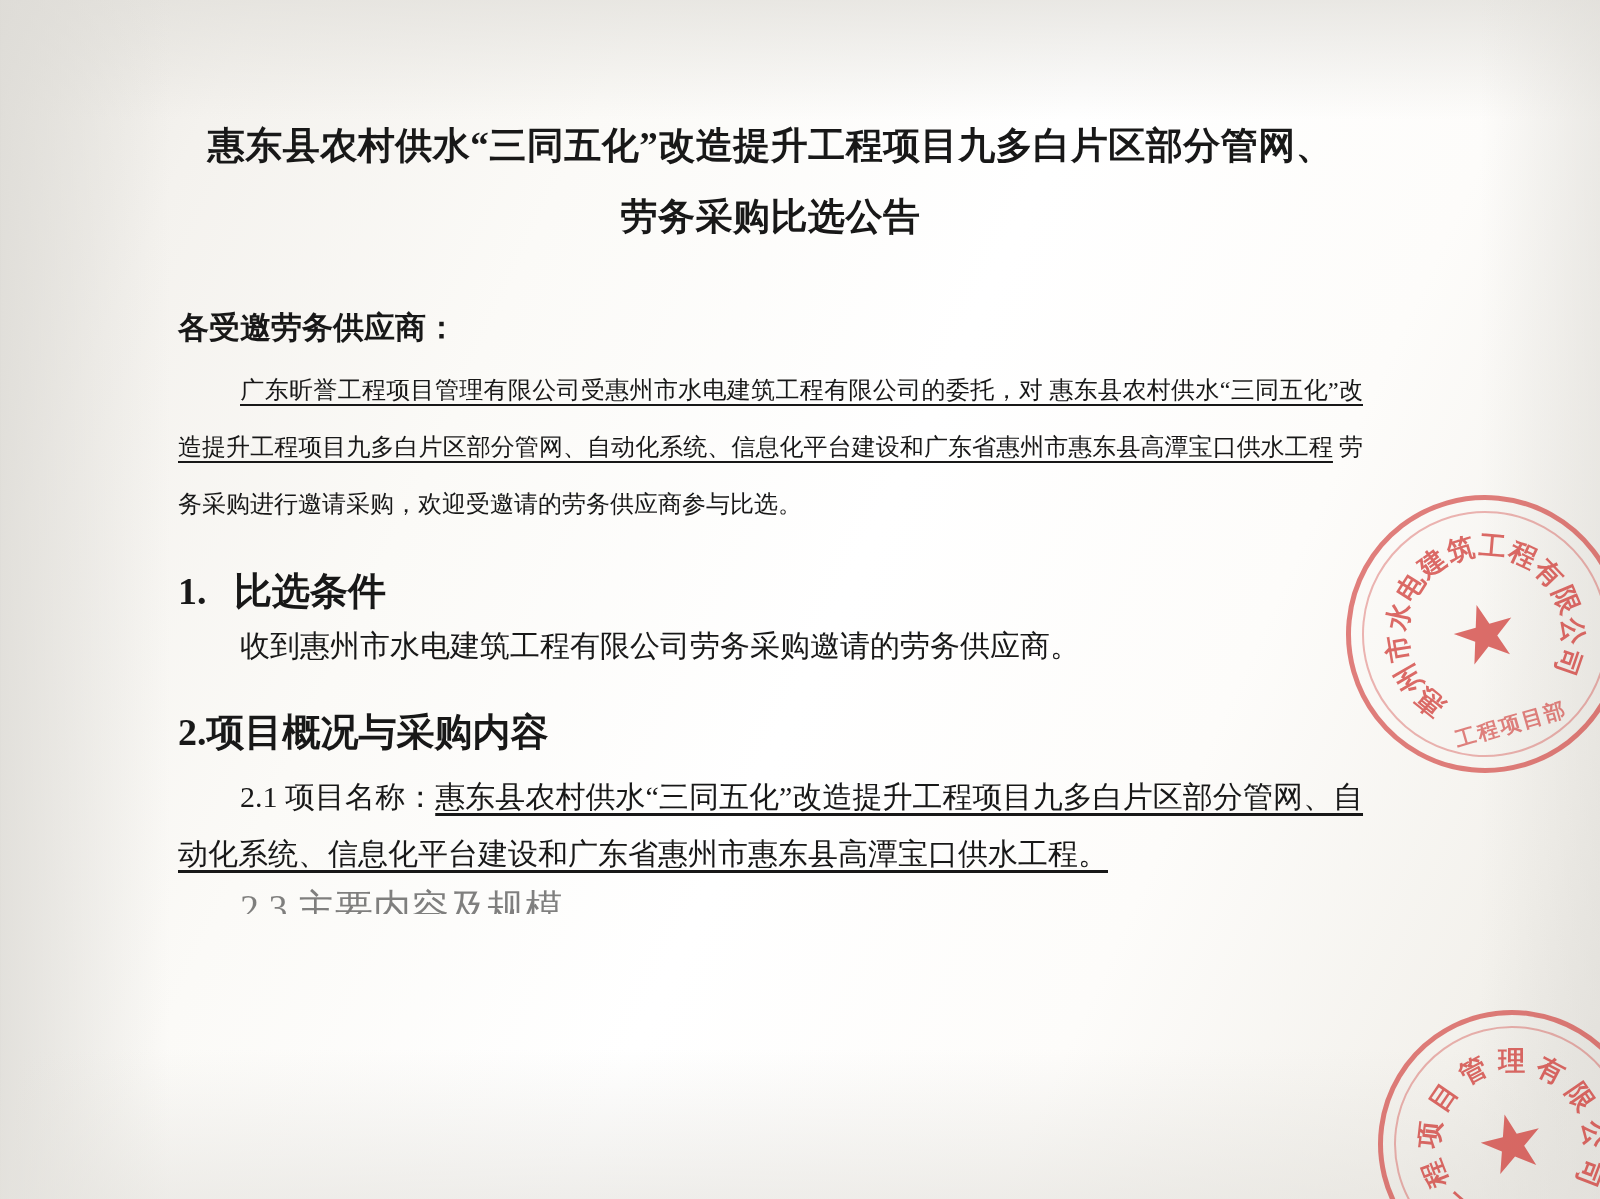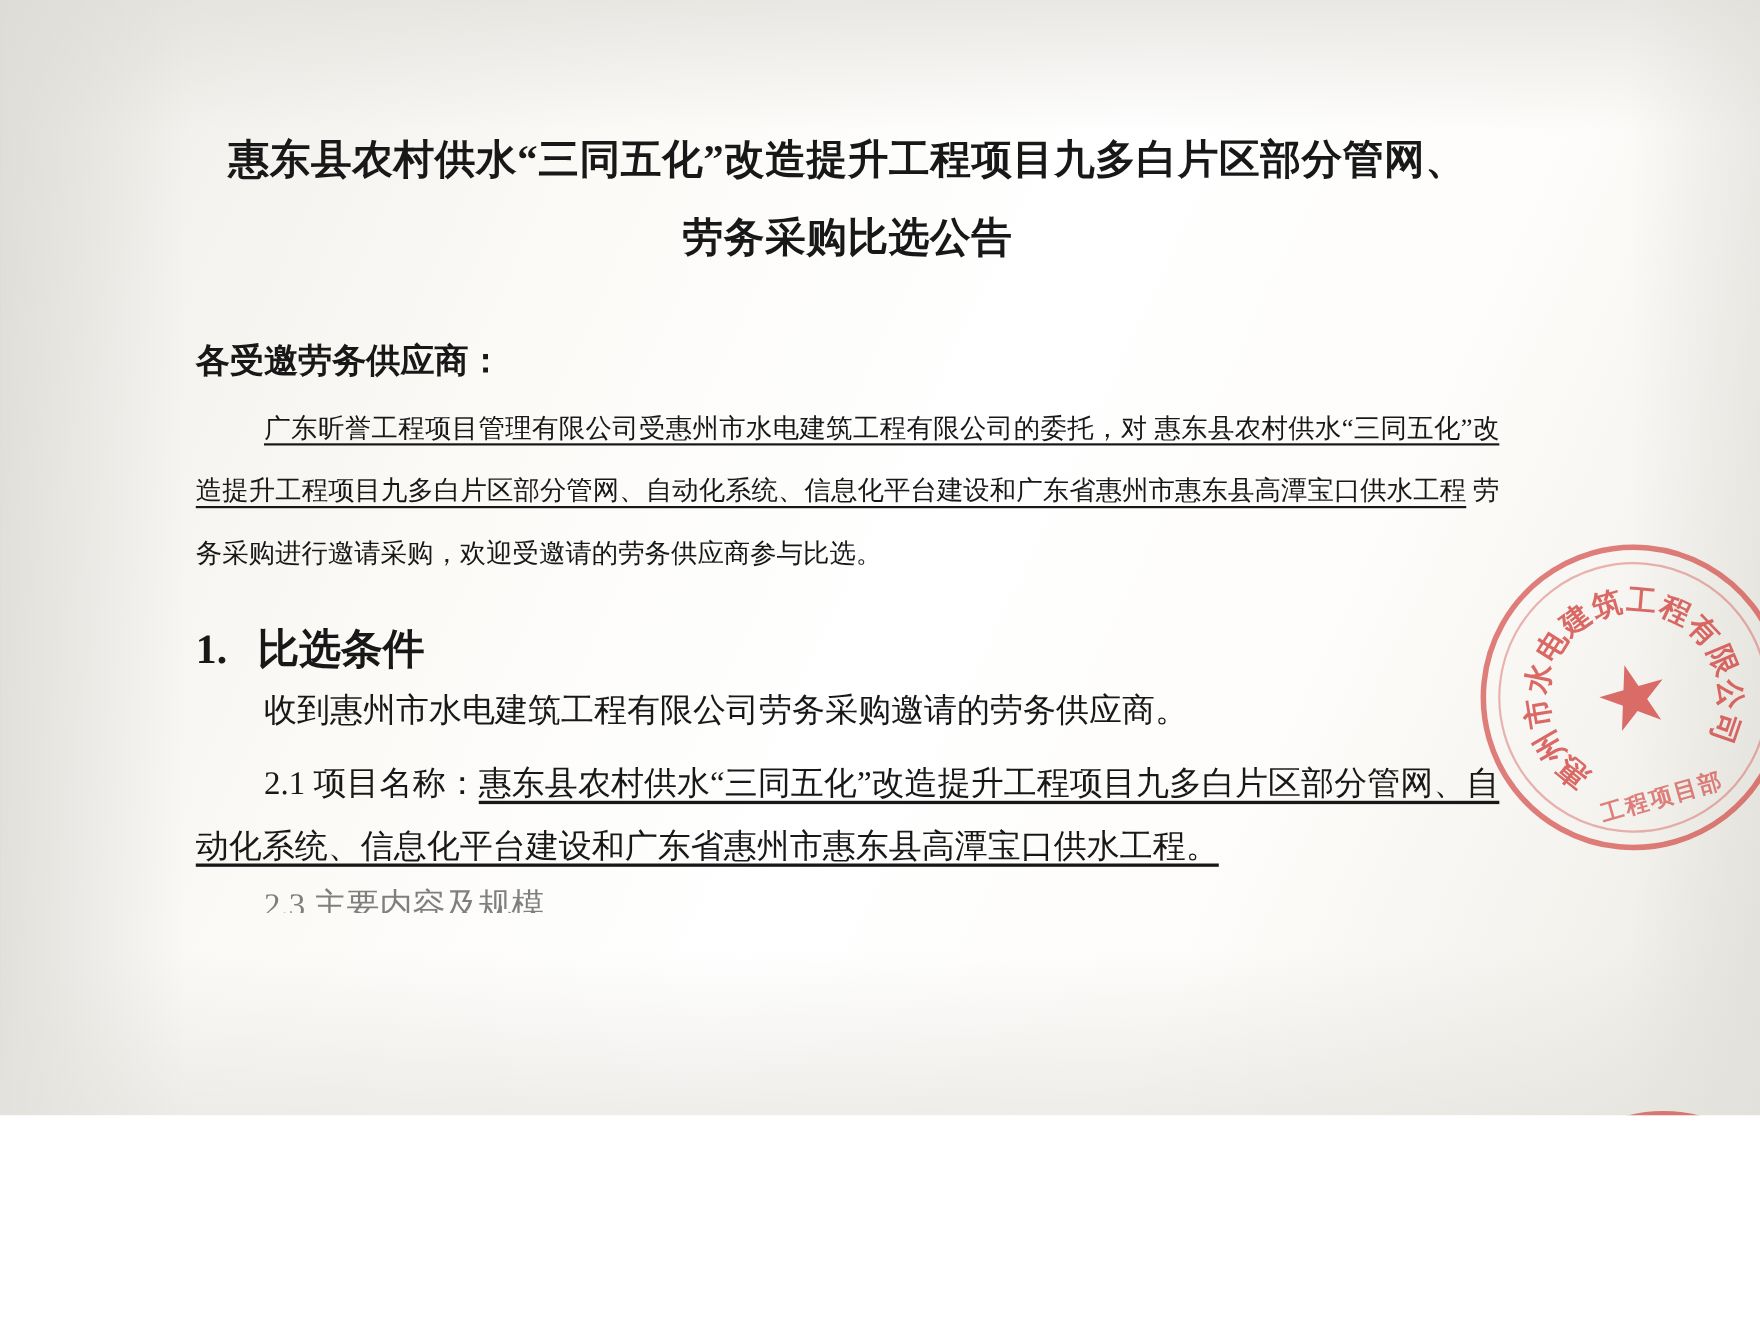--- a/index.html
+++ b/index.html
@@ -3,21 +3,21 @@
 <meta charset="utf-8">
 <style>
   html, body {
     margin: 0;
     padding: 0;
     background: #ffffff;
   }
   .page {
     position: relative;
     width: 1600px;
-    height: 1014px;
+    height: 1199px;
     overflow: hidden;
     background:
       linear-gradient(90deg, rgba(0,0,0,0.035) 0 1px, rgba(255,255,255,0) 1px 5px),
       linear-gradient(115deg, #e9e7e2 0%, #f4f2ee 12%, #fbfaf7 30%, #ffffff 52%, #fdfcfa 72%, #f3f1ec 90%, #e6e4df 100%);
     font-family: "Liberation Serif", "DejaVu Serif", serif;
     color: #181818;
     text-decoration: underline;
   }
   
   .shade-top {
@@ -96,21 +96,21 @@
     font-size: 30px;
     line-height: 57px;
     text-align: justify;
     text-justify: inter-ideograph;
   }
   .sub-item .indent { display: inline-block; width: 62px; }
   .sub-label { }
 
   .cut-off {
     margin-top: 6px;
-    font-size: 30px;
+    font-size: 38px;
     line-height: 40px;
     color: rgba(24,24,24,0.55);
     height: 26px;
     overflow: hidden;
   }
   .cut-off .indent { display: inline-block; width: 62px; }
 
   
   .stamp {
     position: absolute;
@@ -190,20 +190,23 @@
     </div>
 
     <div class="h-num">
       <span class="numpart">1.</span><span class="gap"></span><span>比选条件</span>
     </div>
 
     <div class="body-line">
       <span class="indent"></span><span>收到惠州市水电建筑工程有限公司劳务采购邀请的劳务供应商。</span>
     </div>
 
+    <div class="h-num">
+      <span>2.</span><span>项目概况与采购内容</span>
+    </div>
 
     <div class="sub-item">
       <span class="indent"></span><span class="sub-label">2.1 项目名称：</span><span class="u">惠东县农村供水“三同五化”改造提升工程项目九多白片区部分管网、自动化系统、信息化平台建设和广东省惠州市惠东县高潭宝口供水工程。</span>
     </div>
 
 
     <div class="cut-off">
       <span class="indent"></span><span>2.3 主要内容及规模</span>
     </div>
 

